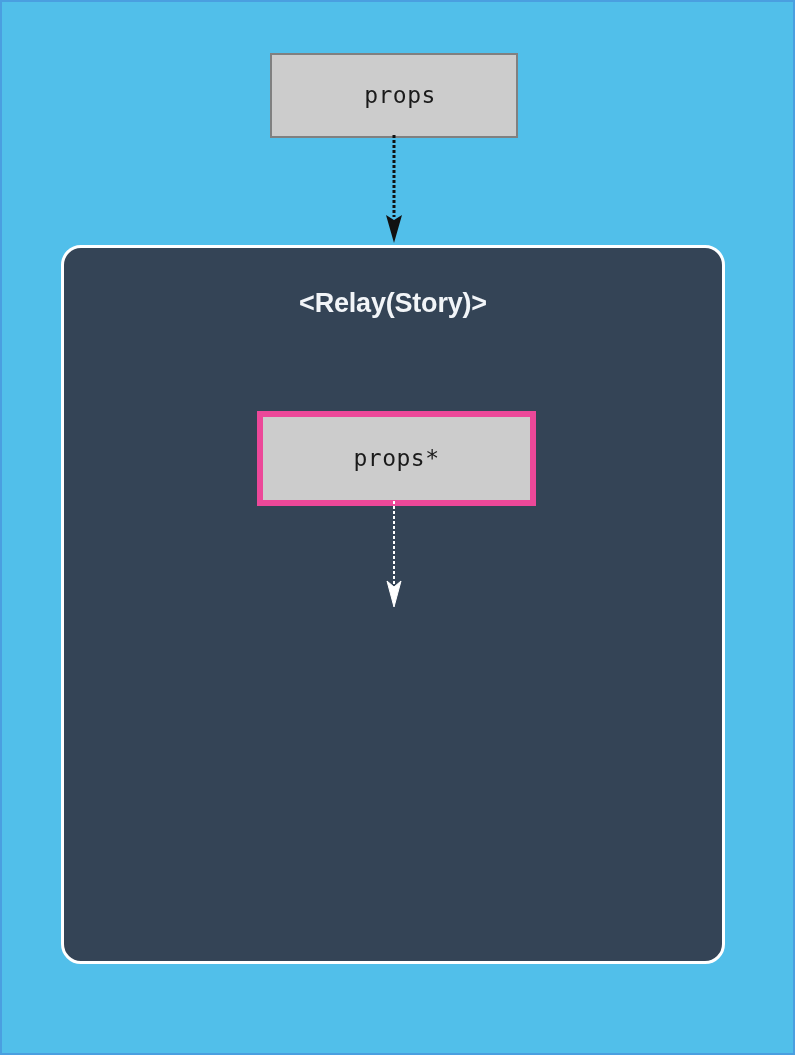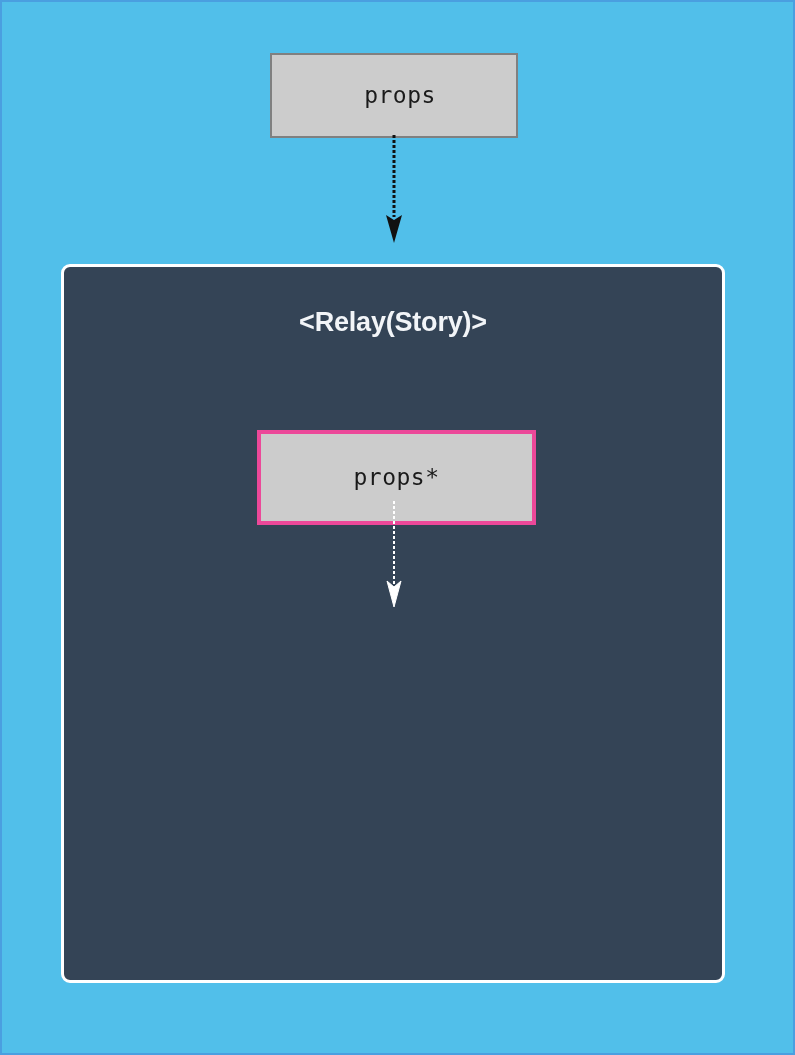--- a/index.html
+++ b/index.html
@@ -67,22 +67,21 @@
   
   .relay-panel {
     position: absolute;
     left: 59px;
     top: 243px;
     width: 664px;
     height: 719px;
     box-sizing: border-box;
     background: #344456;
     border: 3px solid #ffffff;
-    border-radius: 9px;
-    margin-top: 19px;
+    border-radius: 20px;
   }
   .relay-title {
     position: absolute;
     left: 0;
     right: 0;
     top: 40px;
     text-align: center;
     font-family: "Liberation Sans", sans-serif;
     font-size: 27px;
     font-weight: bold;
@@ -92,21 +91,21 @@
 
   
   .props-box-inner {
     position: absolute;
     left: 193px;
     top: 163px;
     width: 279px;
     height: 95px;
     box-sizing: border-box;
     background: #cccccc;
-    border: 4px solid #ec4899;
+    border: 6px solid #ec4899;
     display: flex;
     align-items: center;
     justify-content: center;
   }
 
   
   .story-box {
     position: absolute;
     left: 152px;
     top: 366px;

